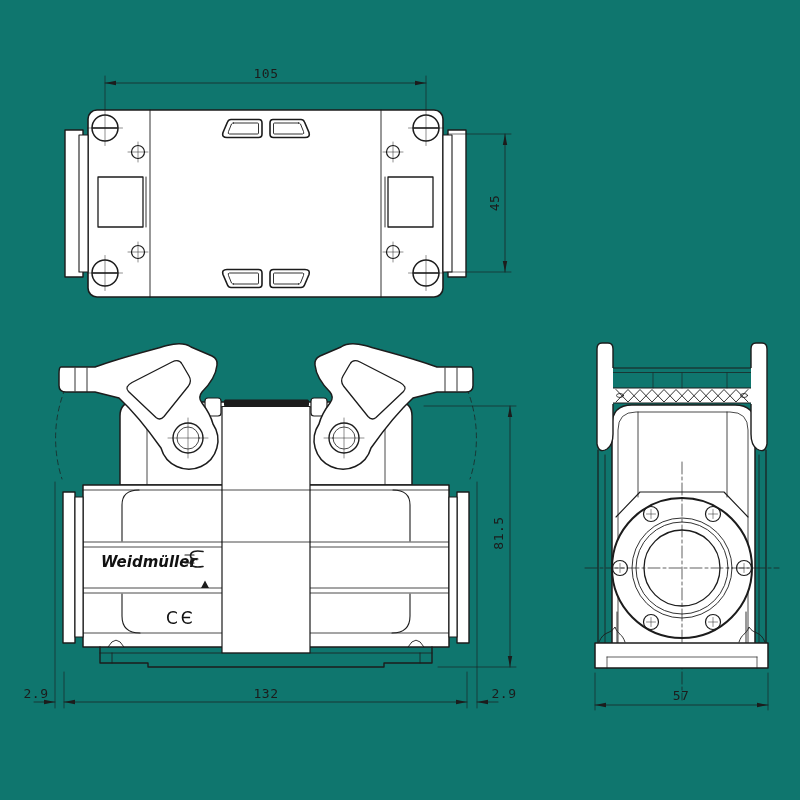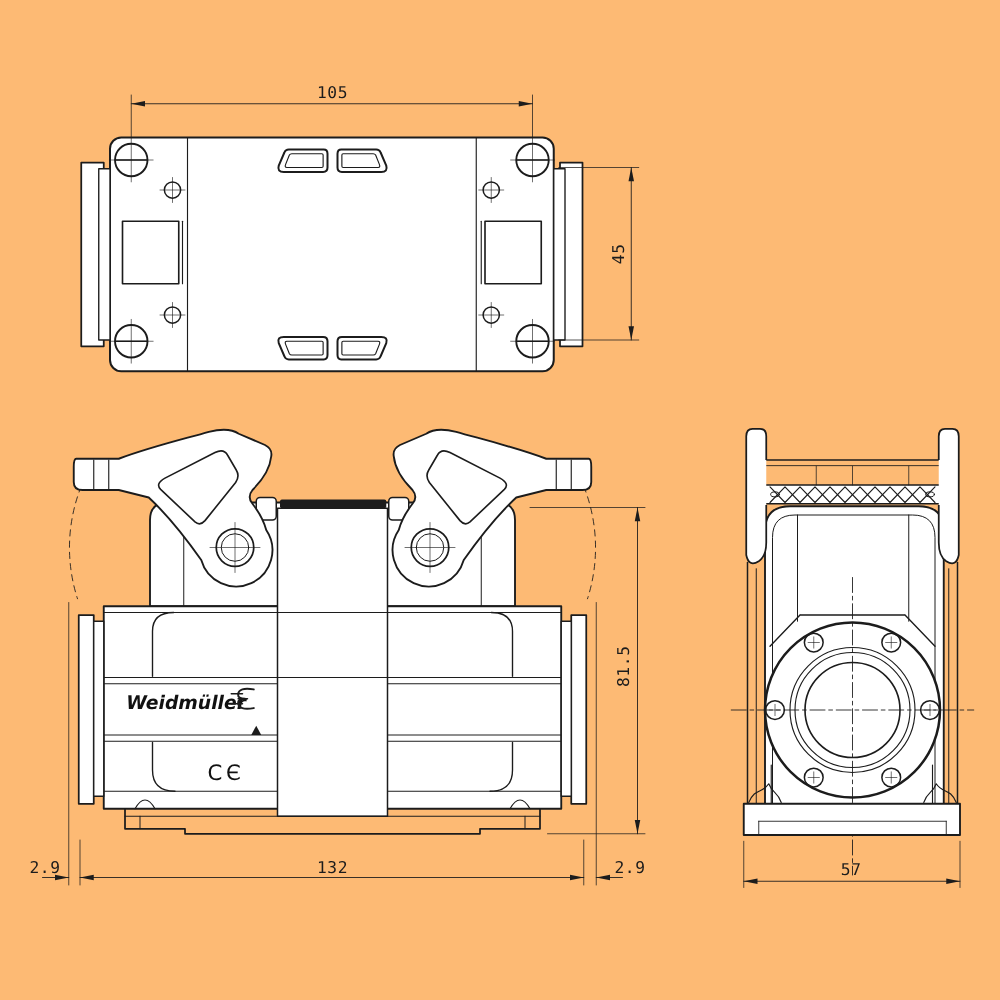--- a/index.html
+++ b/index.html
@@ -1,16 +1,16 @@
 <!DOCTYPE html>
 <html><head>
 <meta charset="utf-8">
 <style>
   html,body{margin:0;padding:0;background:#fff;}
-  .sheet{position:relative;width:800px;height:800px;background:#fdba74;overflow:hidden;
+  .sheet{position:relative;width:800px;height:800px;background:#0f766e;overflow:hidden;
          font-family:"DejaVu Sans", sans-serif;}
   svg{display:block}
   .ln{stroke:#1c1c1c;fill:none;stroke-linecap:round;stroke-linejoin:round}
   .fw{fill:#ffffff;stroke:#1c1c1c;stroke-linejoin:round}
   .s16{stroke-width:1.6}.s15{stroke-width:1.5}.s14{stroke-width:1.4}.s13{stroke-width:1.3}
   .s12{stroke-width:1.2}.s11{stroke-width:1.1}.s9{stroke-width:.9}.s8{stroke-width:.8}
   .s7{stroke-width:.7}.s6{stroke-width:.6}.s5{stroke-width:.5}
   .blk{fill:#1c1c1c;stroke:none}
   .dim{font:13px "DejaVu Sans Mono", monospace;fill:#1c1c1c;letter-spacing:.5px}
   .brand{font:italic 700 15px "DejaVu Sans", sans-serif;fill:#111}

